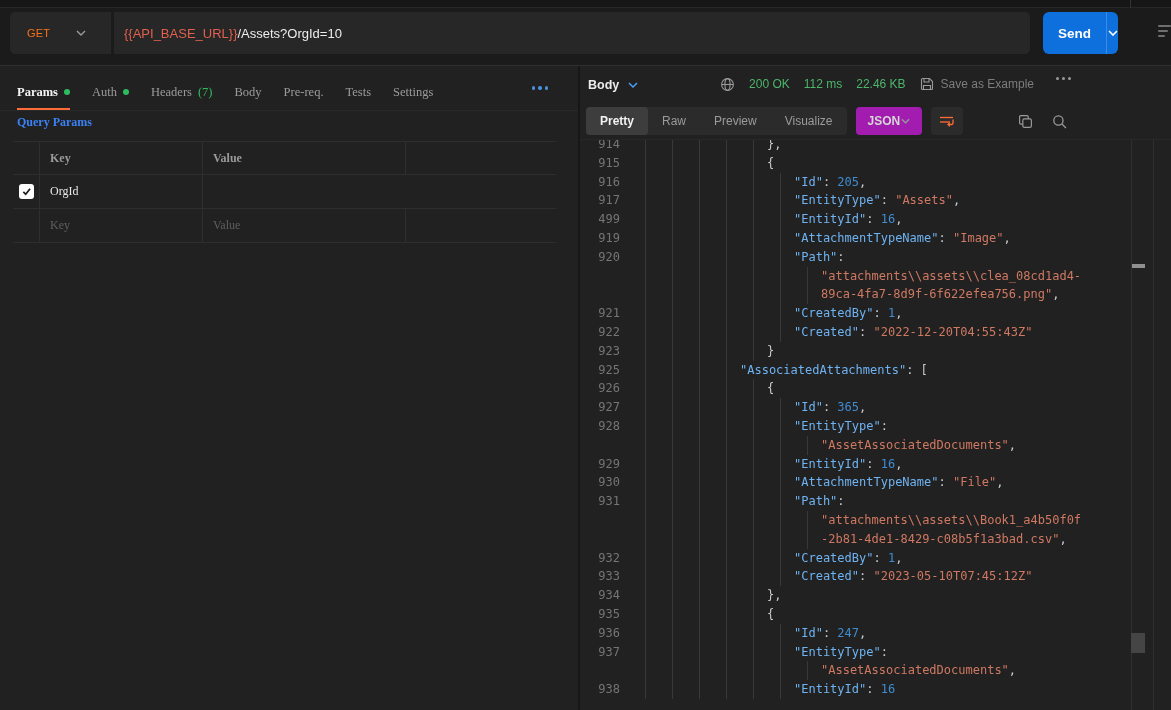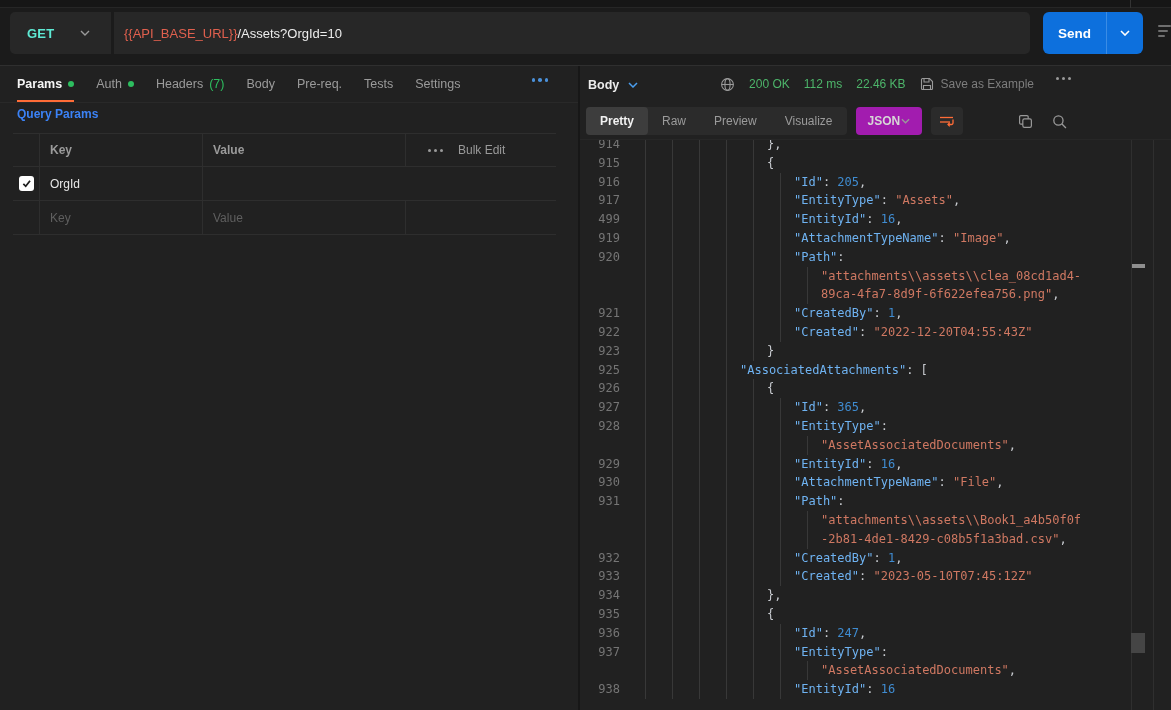--- a/index.html
+++ b/index.html
@@ -12,38 +12,38 @@
   
   .topbar{ position:absolute; left:0; top:0; width:1171px; height:66px;
     background:#1b1b1b; border-bottom:1px solid #2f2f2f; }
   .topstrip{ position:absolute; left:0; top:0; width:100%; height:8px;
     background:#161616; border-bottom:1px solid #262626; }
   .topstrip-sep{ position:absolute; left:1130px; top:0; height:8px; width:1px; background:#333; }
   .url-builder{ position:absolute; left:10px; top:12px; width:1020px; height:42px;
     background:#272727; border-radius:5px; display:flex; align-items:stretch; }
   .method-box{ width:104px; display:flex; align-items:center; gap:26px;
     padding-left:17px; border-right:3px solid #1b1b1b; cursor:pointer; }
-  .method-label{ font-size:13px; font-weight:700; color:#5eead4; letter-spacing:.2px; }
+  .method-label{ font-size:11px; font-weight:400; color:#f97316; letter-spacing:.2px; }
   .chev{ color:#9a9a9a; display:inline-flex; }
   .url-field{ flex:1; display:flex; align-items:center; padding-left:10px;
     font-size:13px; white-space:pre; }
   .url-var{ color:#e0604e; }
   .url-path{ color:#ececec; }
-  .send-btn{ position:absolute; left:1043px; top:12px; width:100px; height:42px;
+  .send-btn{ position:absolute; left:1043px; top:12px; width:75px; height:42px;
     background:#0d70dd; border-radius:6px; display:flex; align-items:stretch;
     cursor:pointer;justify-content:flex-end; }
   .send-main{ width:64px; display:flex; align-items:center; justify-content:center;
     font-size:13.5px; font-weight:700; color:#fff; border-right:1px solid #3a8ce5; }
   .send-caret{ flex:1; display:flex; align-items:center; justify-content:center; color:#fff; }
   .clipped-icon{ position:absolute; left:1158px; top:25px; width:13px; height:16px; }
   .clipped-icon i{ display:block; height:2px; background:#6f6f6f; margin-bottom:3px; border-radius:1px; }
   .clipped-icon i:nth-child(2){ width:10px; } .clipped-icon i:nth-child(3){ width:7px; }
 
   
-  .left-panel{ position:absolute; left:0; top:66px; width:578px; bottom:0; background:#212121; }
+  .left-panel{ position:absolute; left:0; top:74px; width:578px; bottom:0; background:#212121;font-family:Liberation Serif, serif; }
   .right-panel{ position:absolute; left:578px; top:66px; width:593px; bottom:0;
     background:#212121; border-left:2px solid #171717; }
 
   
   .req-tabs{ position:absolute; left:0; top:0; width:100%; height:37px;
     display:flex; align-items:stretch; gap:22px; padding-left:17px;
     border-bottom:1px solid rgba(255,255,255,0.04); }
   .req-tab{ display:flex; align-items:center; gap:6px; color:#9b9b9b;
     font-size:12.5px; cursor:pointer; border-bottom:2px solid transparent; padding-top:2px; }
   .req-tab.active{ color:#f5f5f5; font-weight:700; border-bottom-color:#ff6c37; }
@@ -195,28 +195,20 @@
         <i></i>
       </div>
 
     <div class="qp-label">Query Params</div>
 
     <div class="qp-table">
       <div class="qp-row header">
         <div class="col-check"></div>
         <div class="col-key hdr-text">Key</div>
         <div class="col-value hdr-text">Value</div>
-        <div class="col-actions">
-          <span class="dots3">
-              <i></i>
-              <i></i>
-              <i></i>
-            </span>
-          <span class="bulk-edit">Bulk Edit</span>
-        </div>
       </div>
 
       <div class="qp-row">
         <div class="col-check">
           <span class="checkbox">
             <svg width="11" height="11" viewBox="0 0 14 14">
                 <path d="M3 7.5l3 3 5.5-7" fill="none" stroke="#1c1c1c" stroke-width="2.2"></path>
               </svg>
           </span>
         </div>

